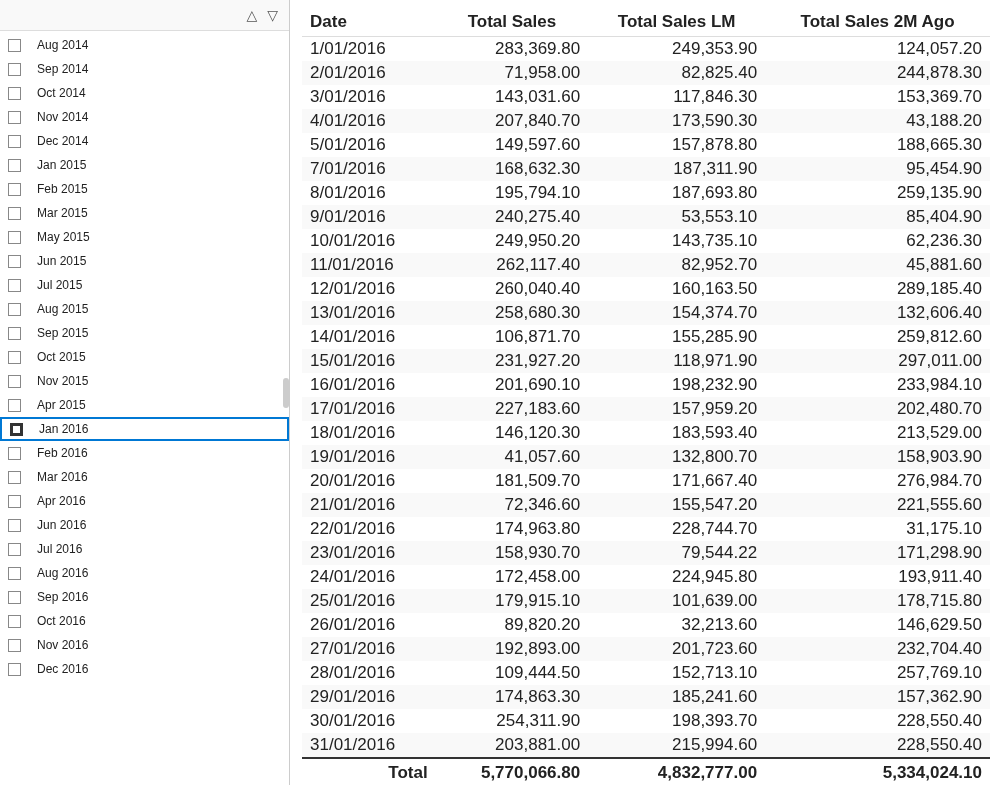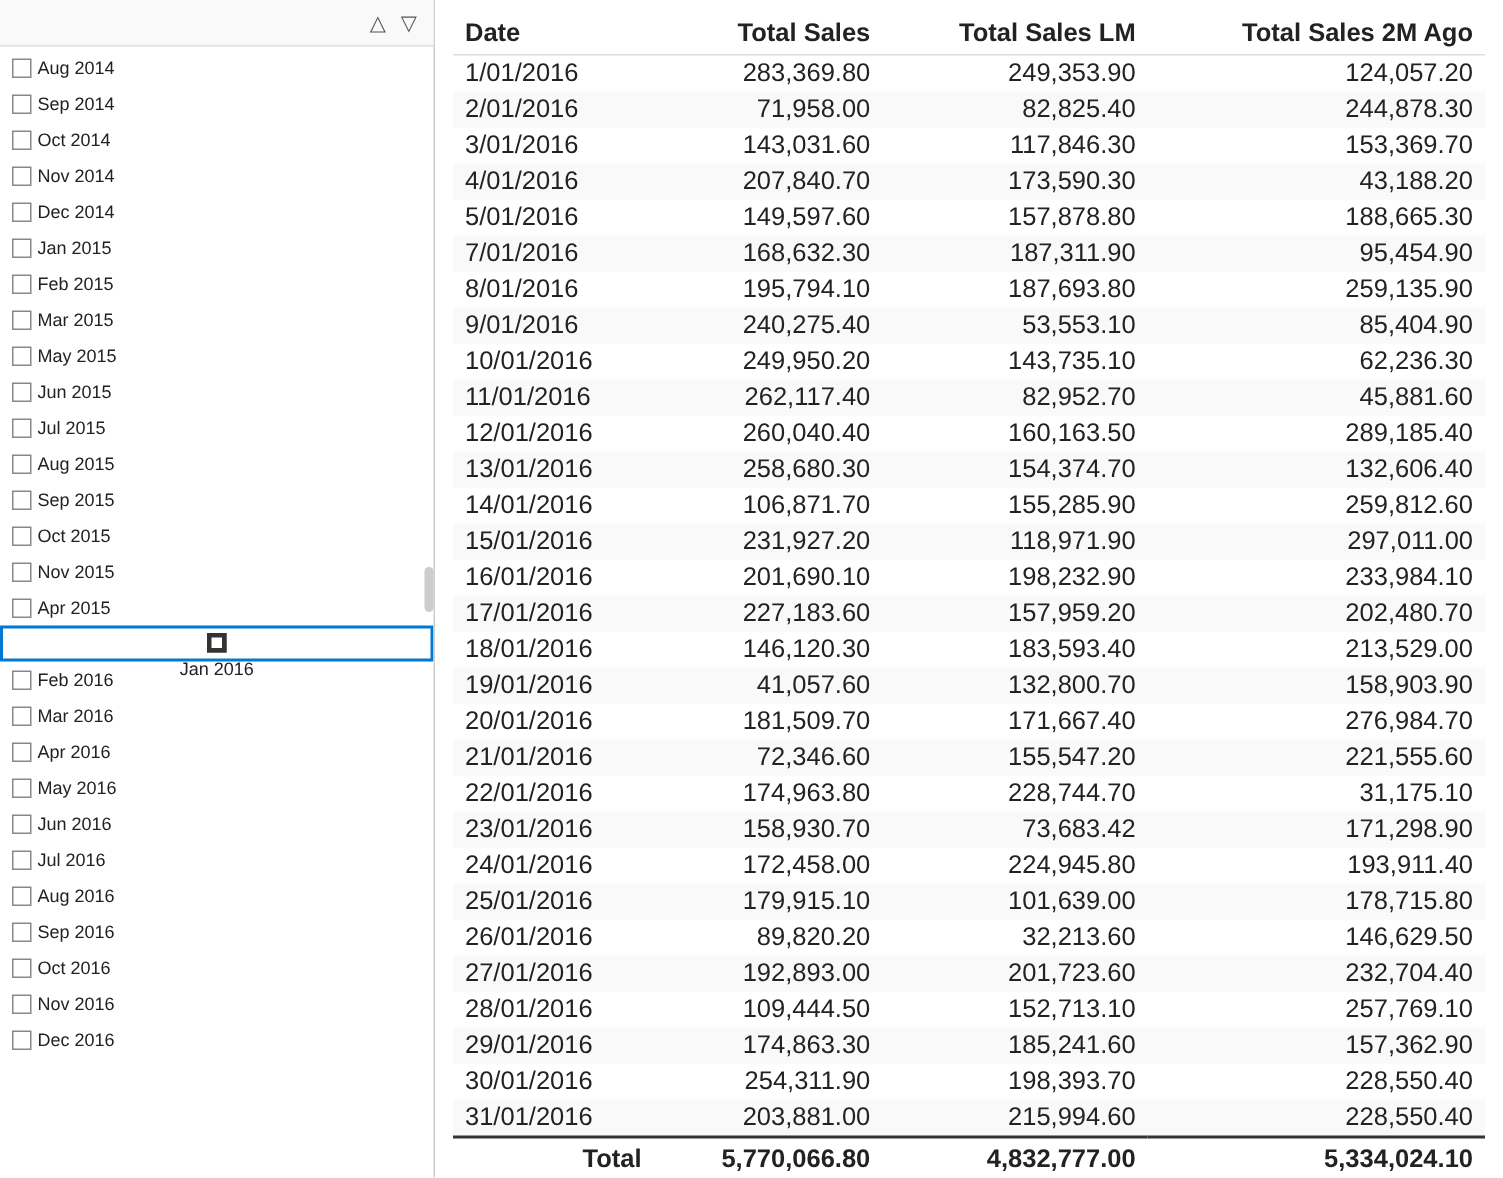--- a/index.html
+++ b/index.html
@@ -55,28 +55,27 @@
       flex: 1;
       overflow-y: auto;
       padding: 2px 0;
     }
 
     .list-item {
       display: flex;
       align-items: center;
       padding: 3px 8px;
       cursor: pointer;
-      gap: 4px;
+      gap: 16px;
       height: 24px;
     }
 
     .list-item.selected {
       background: #fff;
       border: 2px solid #0078d4;
-      flex-direction: column;
     }
 
     .list-item .checkbox {
       width: 13px;
       height: 13px;
       border: 1px solid #888;
       background: #fff;
       flex-shrink: 0;
       display: flex;
       align-items: center;
@@ -124,21 +123,21 @@
     .data-table th {
       text-align: left;
       font-weight: 600;
       color: #222;
       padding: 4px 8px;
       border-bottom: 1px solid #ddd;
       white-space: nowrap;
     }
 
     .data-table th:not(:first-child) {
-      text-align: right;
+      text-align: center;
     }
 
     .data-table td {
       padding: 2px 8px;
       color: #222;
       white-space: nowrap;
     }
 
     .data-table td:not(:first-child) {
       text-align: right;
@@ -255,24 +254,20 @@
       <div class="list-item">
         <div class="checkbox"></div>
         <span class="list-item-label">Mar 2016</span>
       </div>
       <div class="list-item">
         <div class="checkbox"></div>
         <span class="list-item-label">Apr 2016</span>
       </div>
       <div class="list-item">
         <div class="checkbox"></div>
-        <span class="list-item-label">May 2016</span>
-      </div>
-      <div class="list-item">
-        <div class="checkbox"></div>
         <span class="list-item-label">Jun 2016</span>
       </div>
       <div class="list-item">
         <div class="checkbox"></div>
         <span class="list-item-label">Jul 2016</span>
       </div>
       <div class="list-item">
         <div class="checkbox"></div>
         <span class="list-item-label">Aug 2016</span>
       </div>
@@ -429,21 +424,21 @@
         </tr>
         <tr>
           <td>22/01/2016</td>
           <td>174,963.80</td>
           <td>228,744.70</td>
           <td>31,175.10</td>
         </tr>
         <tr>
           <td>23/01/2016</td>
           <td>158,930.70</td>
-          <td>73,683.42</td>
+          <td>79,544.22</td>
           <td>171,298.90</td>
         </tr>
         <tr>
           <td>24/01/2016</td>
           <td>172,458.00</td>
           <td>224,945.80</td>
           <td>193,911.40</td>
         </tr>
         <tr>
           <td>25/01/2016</td>

